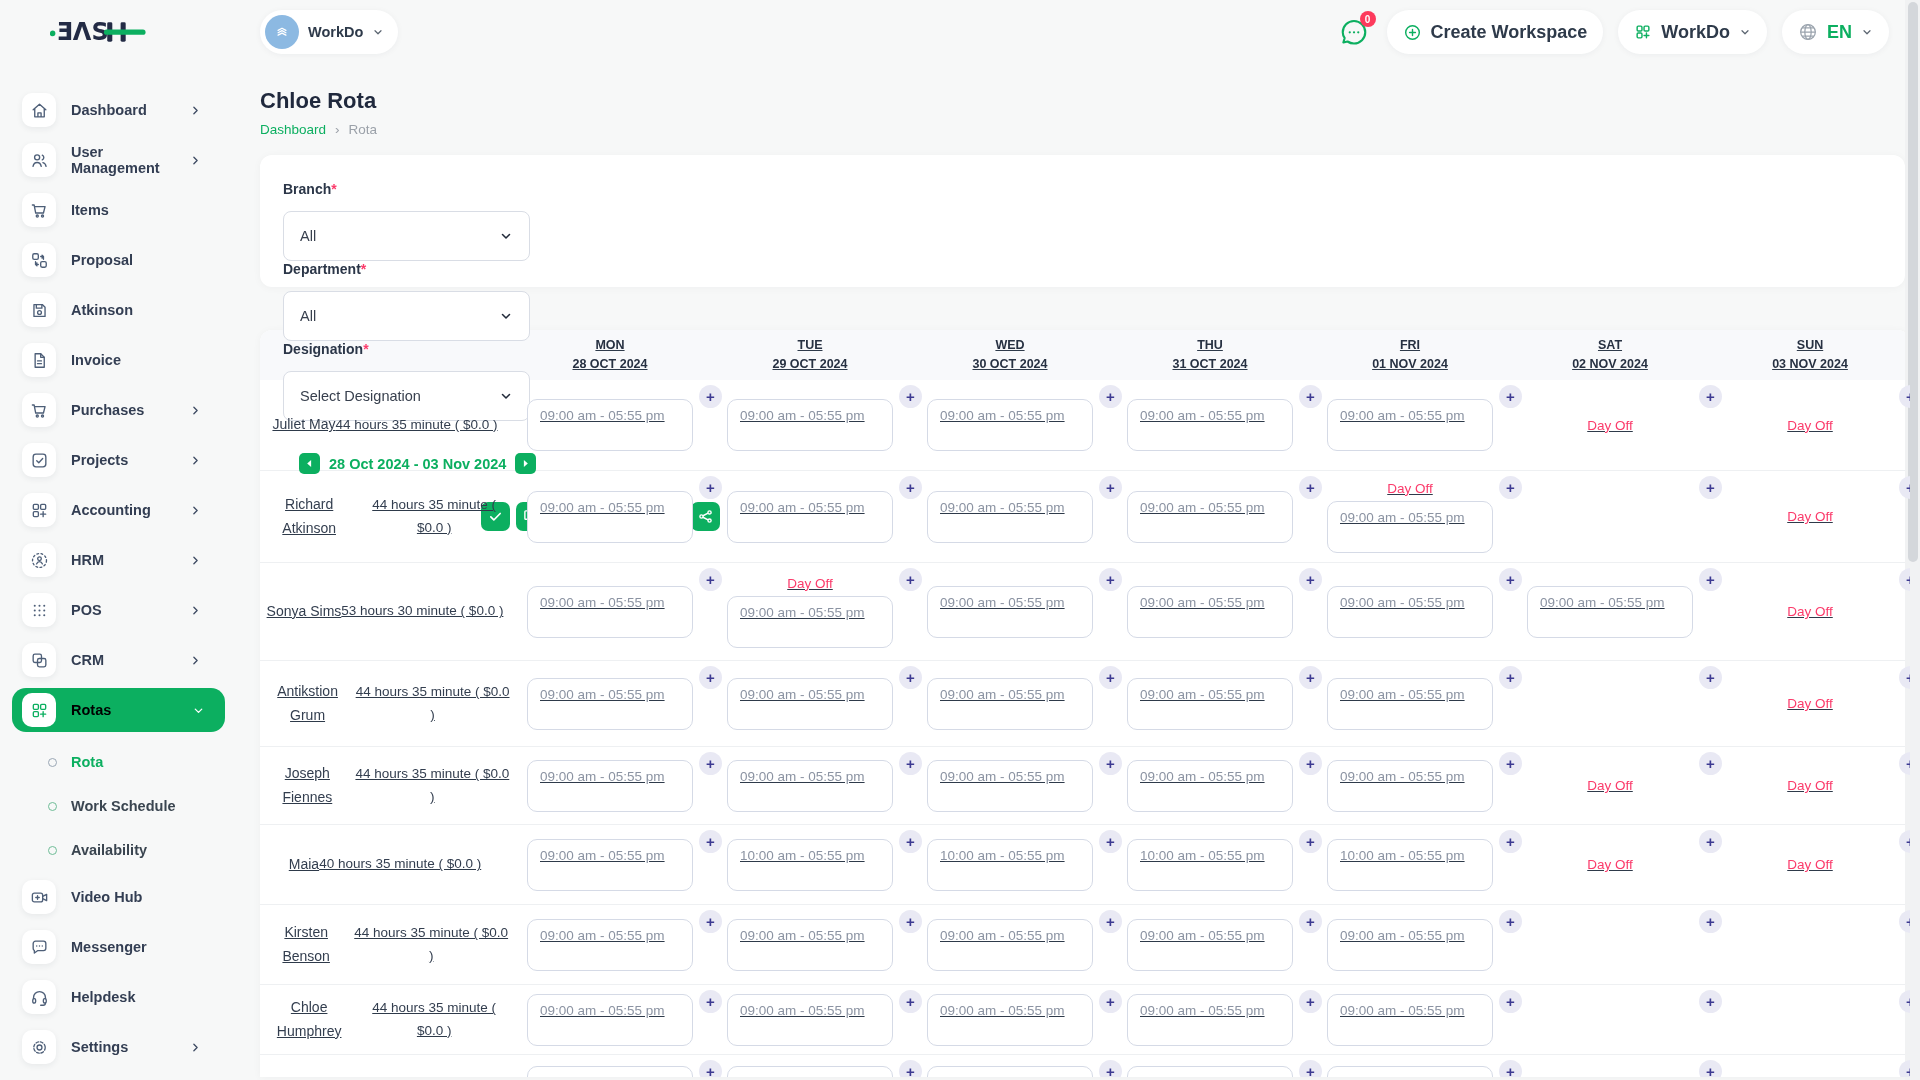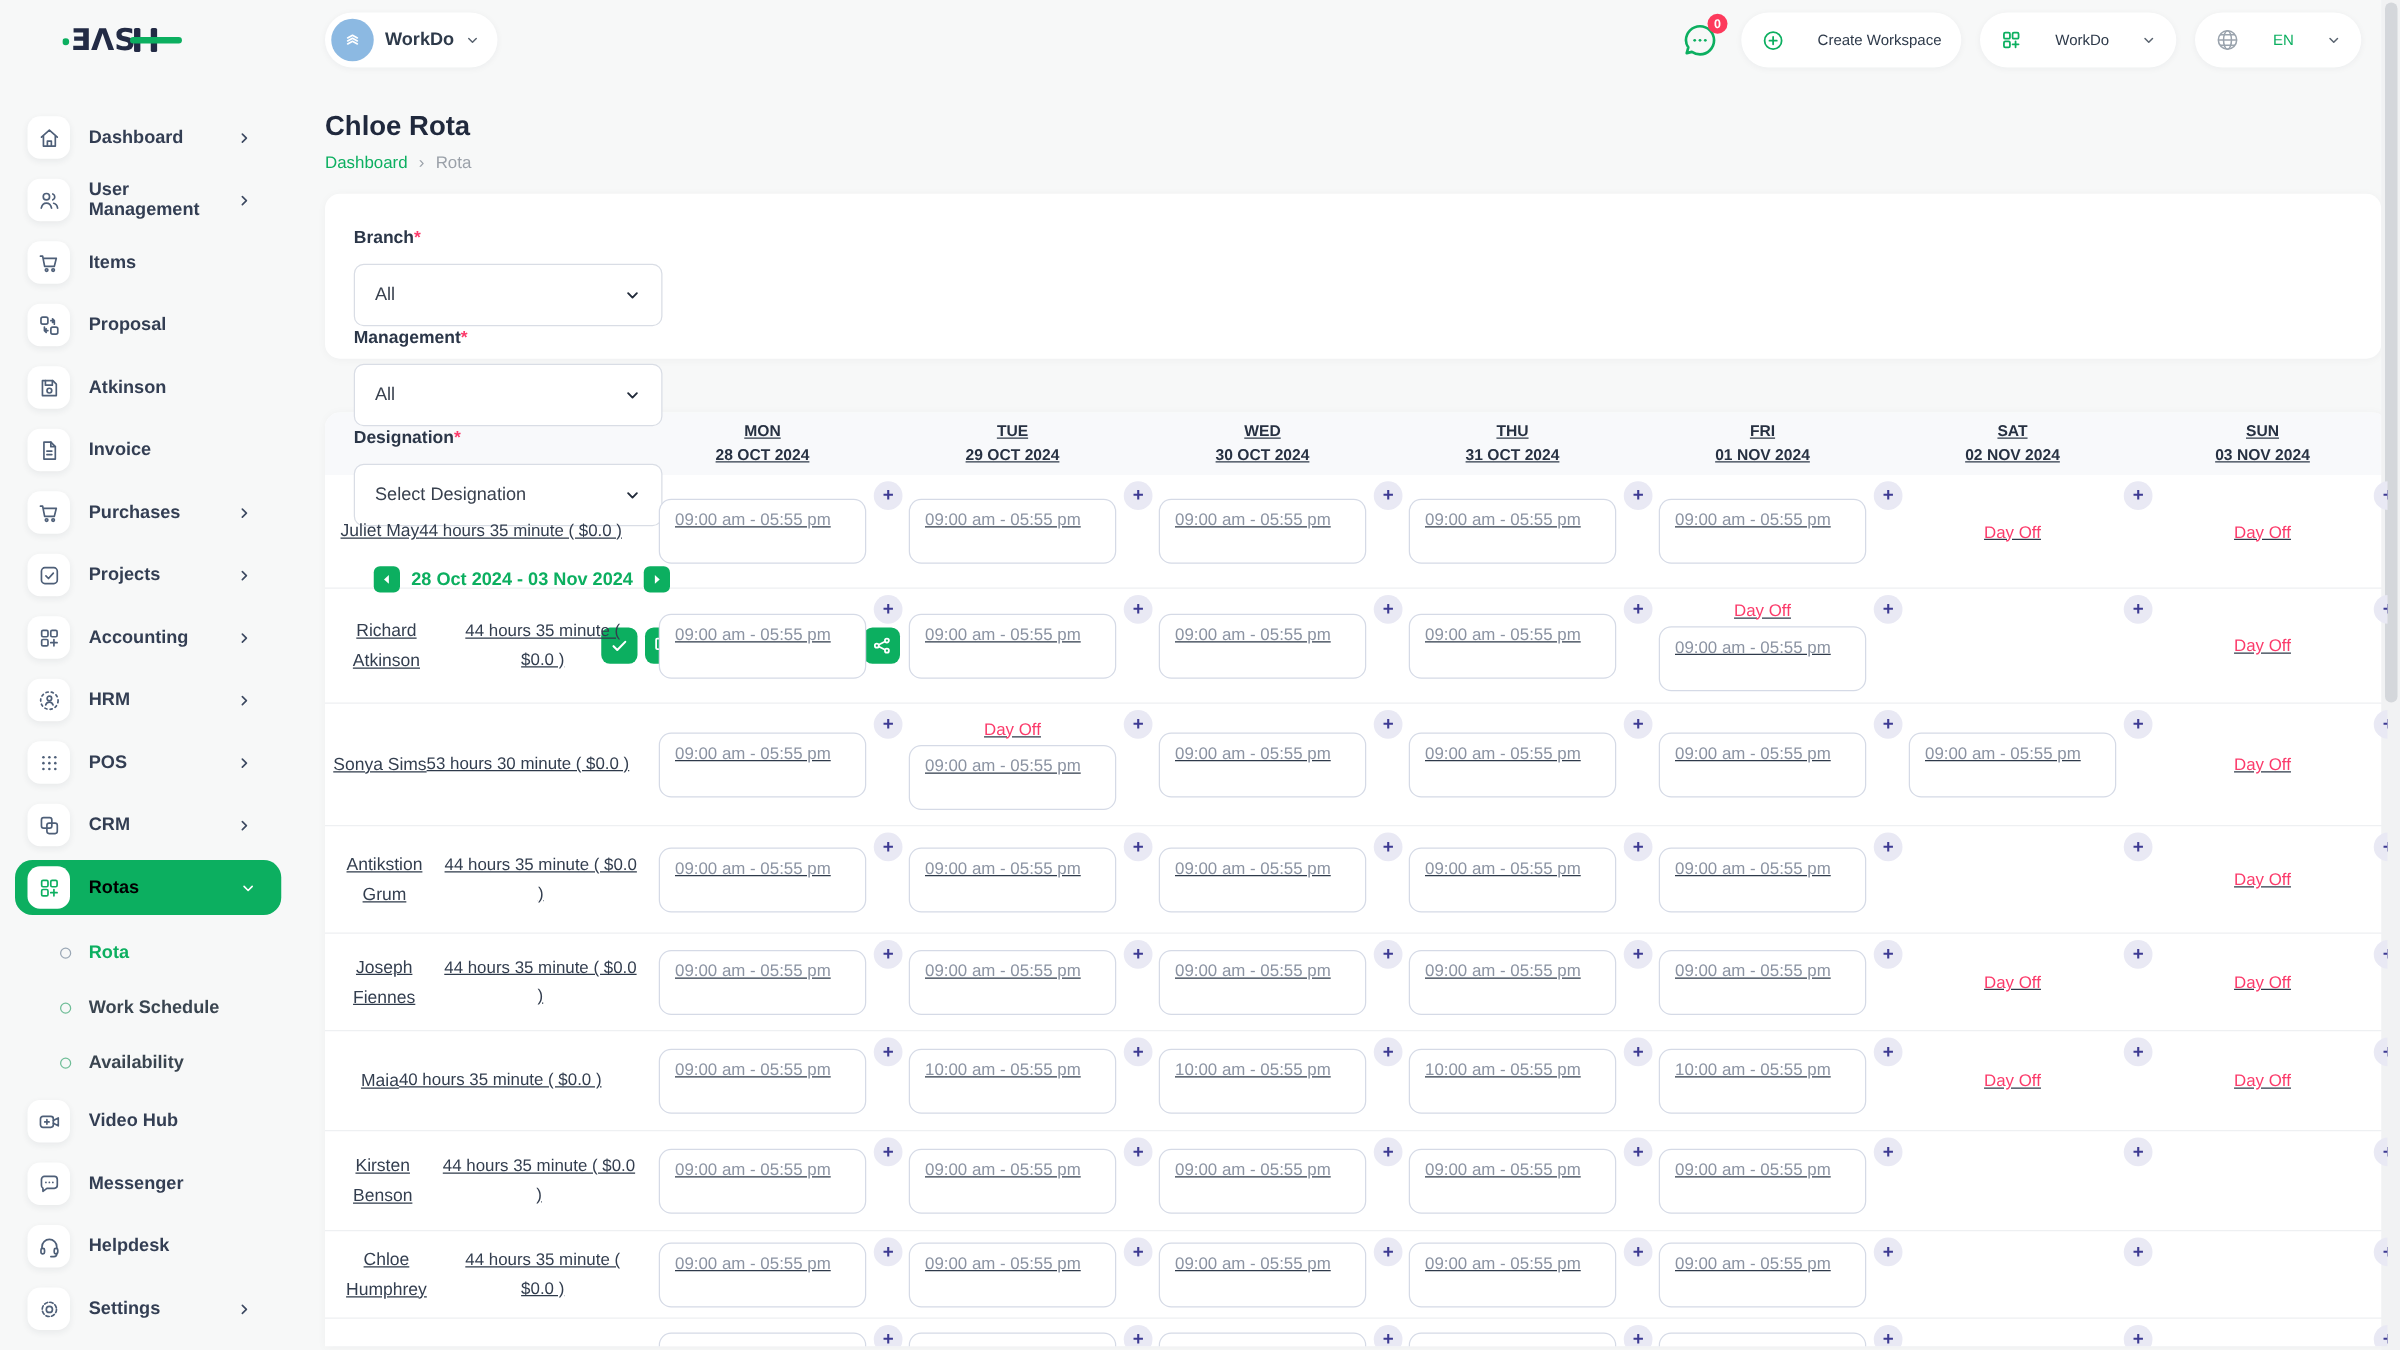--- a/index.html
+++ b/index.html
@@ -32,22 +32,22 @@
   .topbar { height:64px; display:flex; align-items:center; }
   .ws-pill { display:flex; align-items:center; gap:9px; background:#fff; border-radius:24px; height:44px;
              padding:0 14px 0 5px; box-shadow:0 1px 6px rgba(20,30,50,.05); cursor:pointer; }
   .avatar { width:34px; height:34px; border-radius:50%; background:#8cb9e2; display:flex; align-items:center; justify-content:center; }
   .ws-name { font-size:14.5px; font-weight:700; color:#2e3a4a; }
   .sm-chev { color:#5a6470; display:flex; } .sm-chev svg { width:12px; height:12px; }
   .top-right { margin-left:auto; display:flex; align-items:center; gap:15px; padding-right:16px; }
   .msg-btn { position:relative; width:36px; height:36px; color:#0CAF60; background:none; border:none; cursor:pointer; }
   .badge { position:absolute; top:-3px; right:-4px; min-width:16px; height:16px; border-radius:8px; background:#fd3a5c;
            color:#fff; font-size:10px; font-weight:700; display:flex; align-items:center; justify-content:center; padding:0 4px; }
-  .pill-btn { height:44px; background:#fff; border:none; border-radius:22px; display:flex; align-items:center; gap:26px;
-              padding:0 16px; font-size:12px; font-weight:400; color:#2e3a4a; box-shadow:0 1px 6px rgba(20,30,50,.05); cursor:pointer; }
+  .pill-btn { height:44px; background:#fff; border:none; border-radius:22px; display:flex; align-items:center; gap:9px;
+              padding:0 16px; font-size:18px; font-weight:700; color:#2e3a4a; box-shadow:0 1px 6px rgba(20,30,50,.05); cursor:pointer; }
   .pill-btn .gi { color:#0CAF60; display:flex; }
   .pill-btn .globe { color:#9aa3ad; display:flex; }
   .lang { color:#0CAF60; }
 
   .page-head { margin-top:24px; }
   .page-title { font-size:22px; font-weight:700; color:#20293d; }
   .crumbs { margin-top:8px; font-size:13.5px; display:flex; gap:9px; align-items:center; }
   .crumb-link { color:#0CAF60; cursor:pointer; }
   .crumb-sep { color:#9ba1a9; }
   .crumb-cur { color:#9ba1a9; }
@@ -438,21 +438,21 @@
       <div class="fselect">
         <span>All</span>
         <span class="sel-chev">
             <svg viewBox="0 0 24 24" fill="none" stroke="currentColor" stroke-width="2.6" stroke-linecap="round" stroke-linejoin="round">
               <path d="M6 9.5l6 6 6-6"></path>
             </svg>
           </span>
       </div>
     </div>
     <div class="fgroup">
-      <div class="flabel"><span>Management</span><span class="req">*</span></div>
+      <div class="flabel"><span>Department</span><span class="req">*</span></div>
       <div class="fselect">
         <span>All</span>
         <span class="sel-chev">
             <svg viewBox="0 0 24 24" fill="none" stroke="currentColor" stroke-width="2.6" stroke-linecap="round" stroke-linejoin="round">
               <path d="M6 9.5l6 6 6-6"></path>
             </svg>
           </span>
       </div>
     </div>
     <div class="fgroup">

